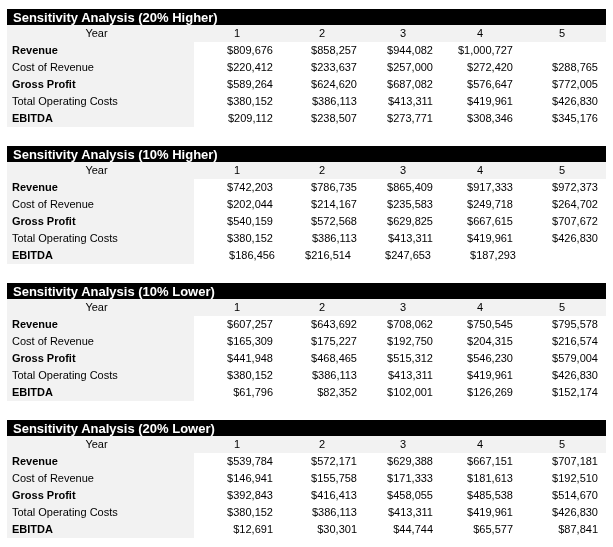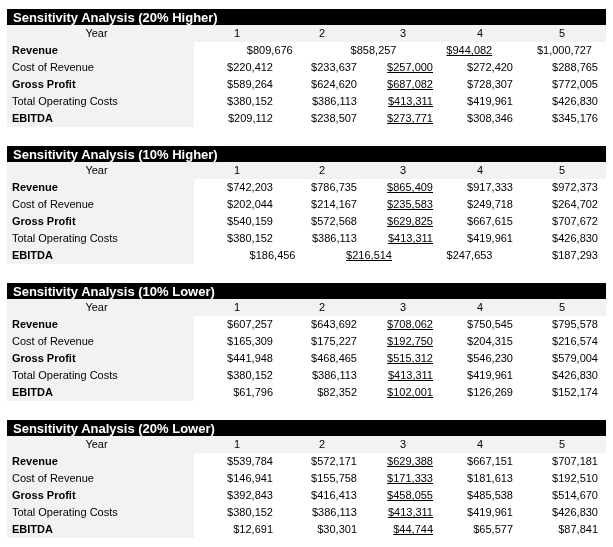--- a/index.html
+++ b/index.html
@@ -2,32 +2,32 @@
 <html><head>
 <meta charset="utf-8">
 <style>
   html, body { margin: 0; padding: 0; background: #ffffff; }
   body { width: 613px; height: 547px; position: relative; overflow: hidden;
          font-family: "Liberation Sans", sans-serif; font-size: 11px; color: #000; }
   .section { position: absolute; left: 7px; width: 599px; }
   .sec-header { height: 16px; background: #000000; color: #ffffff; font-weight: bold;
                 font-size: 13px; line-height: 17px; padding-left: 6px; box-sizing: border-box;
                 white-space: nowrap; }
-  .row { height: 17px; display: flex; line-height: 17px; justify-content: space-between; }
+  .row { height: 17px; display: flex; line-height: 17px; }
   .label { width: 187px; background: #f2f2f2; padding-left: 5px; box-sizing: border-box; white-space: nowrap; }
   .label.bold { font-weight: bold; }
   .year-row { background: #f2f2f2; }
   .year-row .label { text-align: center; padding-left: 0; padding-right: 8px; }
   .cell { box-sizing: border-box; text-align: right; white-space: nowrap; }
   .year-row .cell { text-align: left; }
   .c1 { width: 82px; } .c2 { width: 84px; } .c3 { width: 83px; } .c4 { width: 84px; } .c5 { width: 79px; }
   .year-row .c1 { padding-left: 40px; } .year-row .c2 { padding-left: 43px; }
   .year-row .c3 { padding-left: 40px; } .year-row .c4 { padding-left: 34px; }
   .year-row .c5 { padding-left: 32px; }
-  .val .c1 { padding-right: 3px; } .val .c2 { padding-right: 3px; } .val .c3 { padding-right: 10px; text-decoration: underline; }
+  .val .c1 { padding-right: 3px; } .val .c2 { padding-right: 3px; } .val .c3 { padding-right: 10px; }
   .val .c4 { padding-right: 14px; } .val .c5 { padding-right: 8px; }
 </style>
 </head>
 <body>
 
 <div id="sections">
   <div class="section" style="top:9px">
     <div class="sec-header">Sensitivity Analysis (20% Higher)</div>
     <div class="row year-row">
       <div class="label">Year</div>
@@ -50,21 +50,21 @@
         <div class="cell c2">$233,637</div>
         <div class="cell c3">$257,000</div>
         <div class="cell c4">$272,420</div>
         <div class="cell c5">$288,765</div>
       </div>
       <div class="row val">
         <div class="label bold">Gross Profit</div>
         <div class="cell c1">$589,264</div>
         <div class="cell c2">$624,620</div>
         <div class="cell c3">$687,082</div>
-        <div class="cell c4">$728,307</div>
+        <div class="cell c4">$576,647</div>
         <div class="cell c5">$772,005</div>
       </div>
       <div class="row val">
         <div class="label">Total Operating Costs</div>
         <div class="cell c1">$380,152</div>
         <div class="cell c2">$386,113</div>
         <div class="cell c3">$413,311</div>
         <div class="cell c4">$419,961</div>
         <div class="cell c5">$426,830</div>
       </div>

